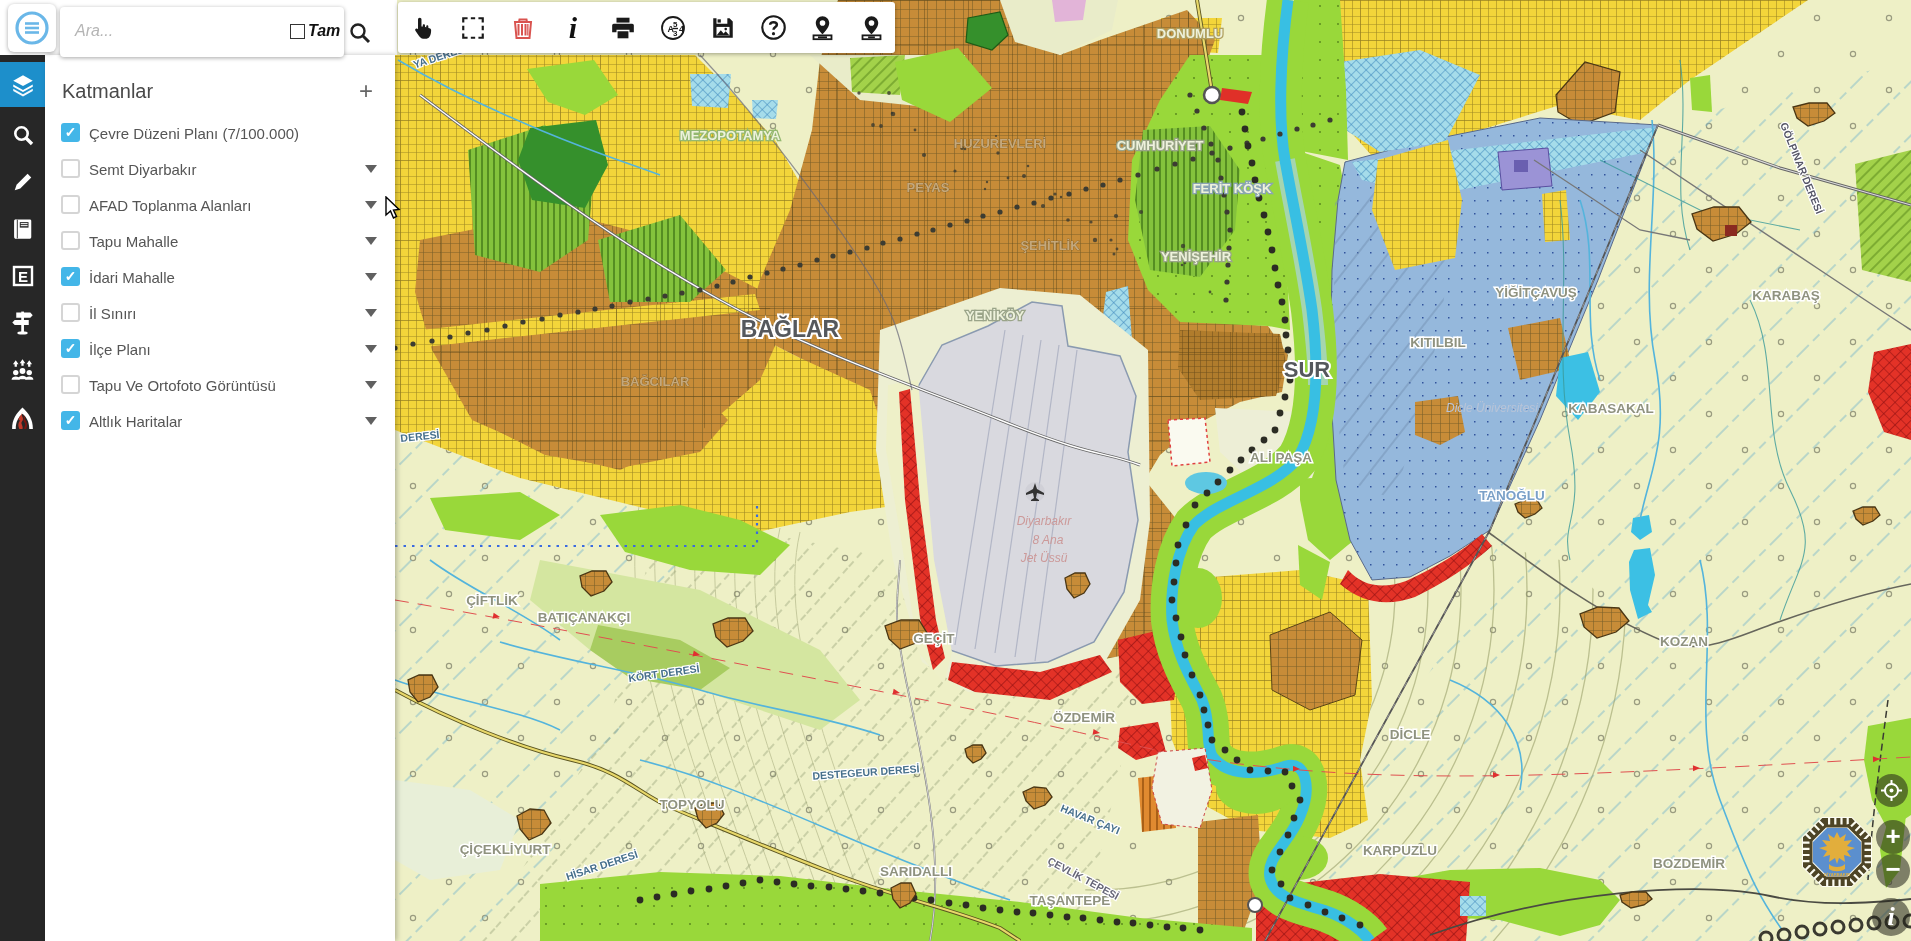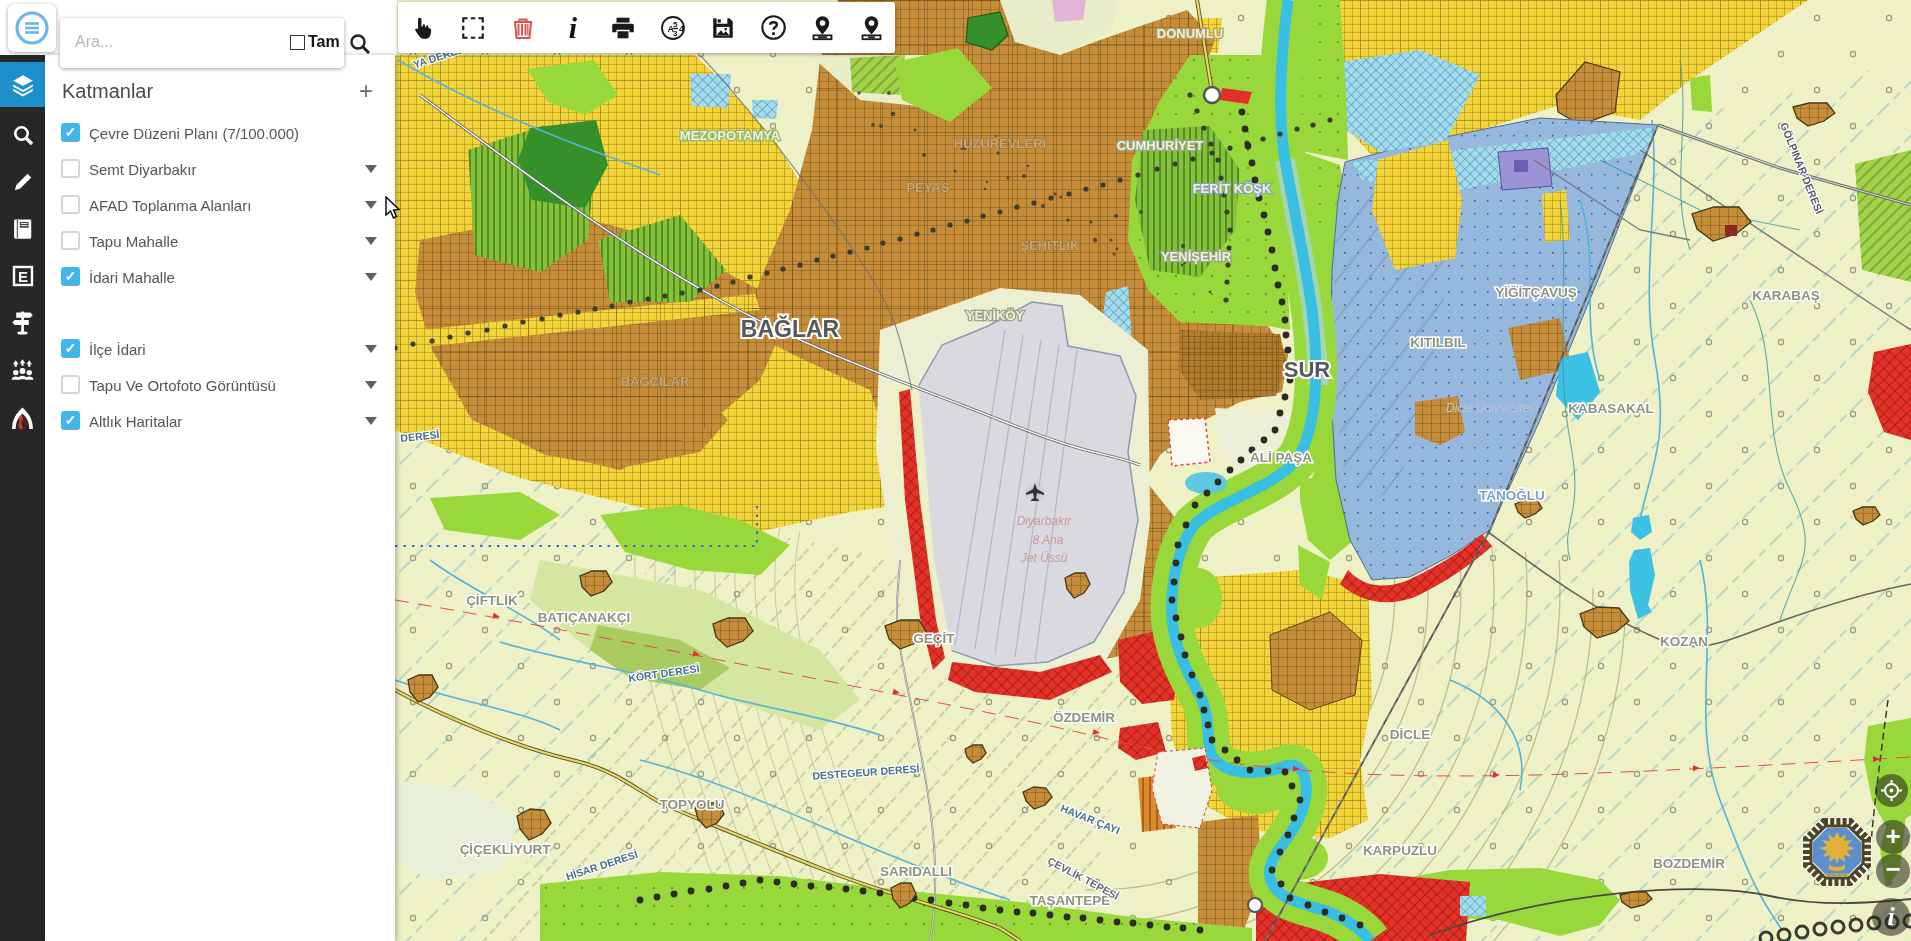--- a/index.html
+++ b/index.html
@@ -14,21 +14,21 @@
 #panel h1{font-size:20px;font-weight:400;color:#4a4a4a;margin:0;position:absolute;left:17px;top:25px;}
 #plus{position:absolute;left:314px;top:22px;font-size:24px;color:#666;font-weight:400;}
 .item{position:absolute;left:0;width:350px;height:36px;}
 .cb{position:absolute;left:16px;top:8px;width:19px;height:19px;border-radius:3px;box-sizing:border-box;}
 .cb.off{background:#fff;border:2px solid #d5d5d5;}
 .cb.on{background:#43b6e8;color:#fff;font-size:14px;font-weight:bold;text-align:center;line-height:19px;}
 .item span{position:absolute;left:44px;top:10px;font-size:15px;color:#555;}
 .tri{position:absolute;right:18px;top:14px;width:0;height:0;border-left:6px solid transparent;border-right:6px solid transparent;border-top:8px solid #606060;}
 
 #menubtn{position:absolute;left:8px;top:4px;width:48px;height:48px;background:#fff;border-radius:6px;box-shadow:0 1px 4px rgba(0,0,0,.35);}
-#searchbar{position:absolute;left:60px;top:18px;width:284px;height:50px;background:#fff;border-radius:4px;box-shadow:0 1px 4px rgba(0,0,0,.35);}
+#searchbar{position:absolute;left:60px;top:7px;width:284px;height:50px;background:#fff;border-radius:4px;box-shadow:0 1px 4px rgba(0,0,0,.35);font-style:italic;}
 #searchbar .ph{position:absolute;left:15px;top:15px;font-size:16px;color:#b5b5b5;}
 #searchbar .tam{position:absolute;left:229px;top:15px;font-size:16px;font-weight:bold;color:#111;}
 #searchbar .tbox{position:absolute;left:230px;top:17px;width:13px;height:13px;border:1.5px solid #333;background:#fff;}
 #toolbar{position:absolute;left:398px;top:2px;width:497px;height:51px;background:#fff;border-radius:3px;box-shadow:0 1px 4px rgba(0,0,0,.35);}
 .ticon{position:absolute;top:0;width:50px;height:51px;display:flex;align-items:center;justify-content:center;}
 
 .rbtn{position:absolute;border-radius:50%;background:rgba(35,35,25,.55);color:#fff;text-align:center;}
 </style>
 </head>
 <body>
@@ -637,23 +637,28 @@
  <div class="item" style="top:132px;">
         <div class="cb off"></div>
         <span>AFAD Toplanma Alanları</span>
         <div class="tri"></div>
       </div>
  <div class="item" style="top:204px;">
         <div class="cb on">✓</div>
         <span>İdari Mahalle</span>
         <div class="tri"></div>
       </div>
+ <div class="item" style="top:240px;">
+        <div class="cb off"></div>
+        <span>İl Sınırı</span>
+        <div class="tri"></div>
+      </div>
  <div class="item" style="top:276px;">
         <div class="cb on">✓</div>
-        <span>İlçe İdari</span>
+        <span>İlçe Planı</span>
         <div class="tri"></div>
       </div>
  <div class="item" style="top:312px;">
         <div class="cb off"></div>
         <span>Tapu Ve Ortofoto Görüntüsü</span>
         <div class="tri"></div>
       </div>
  <div class="item" style="top:348px;">
         <div class="cb on">✓</div>
         <span>Altlık Haritalar</span>

